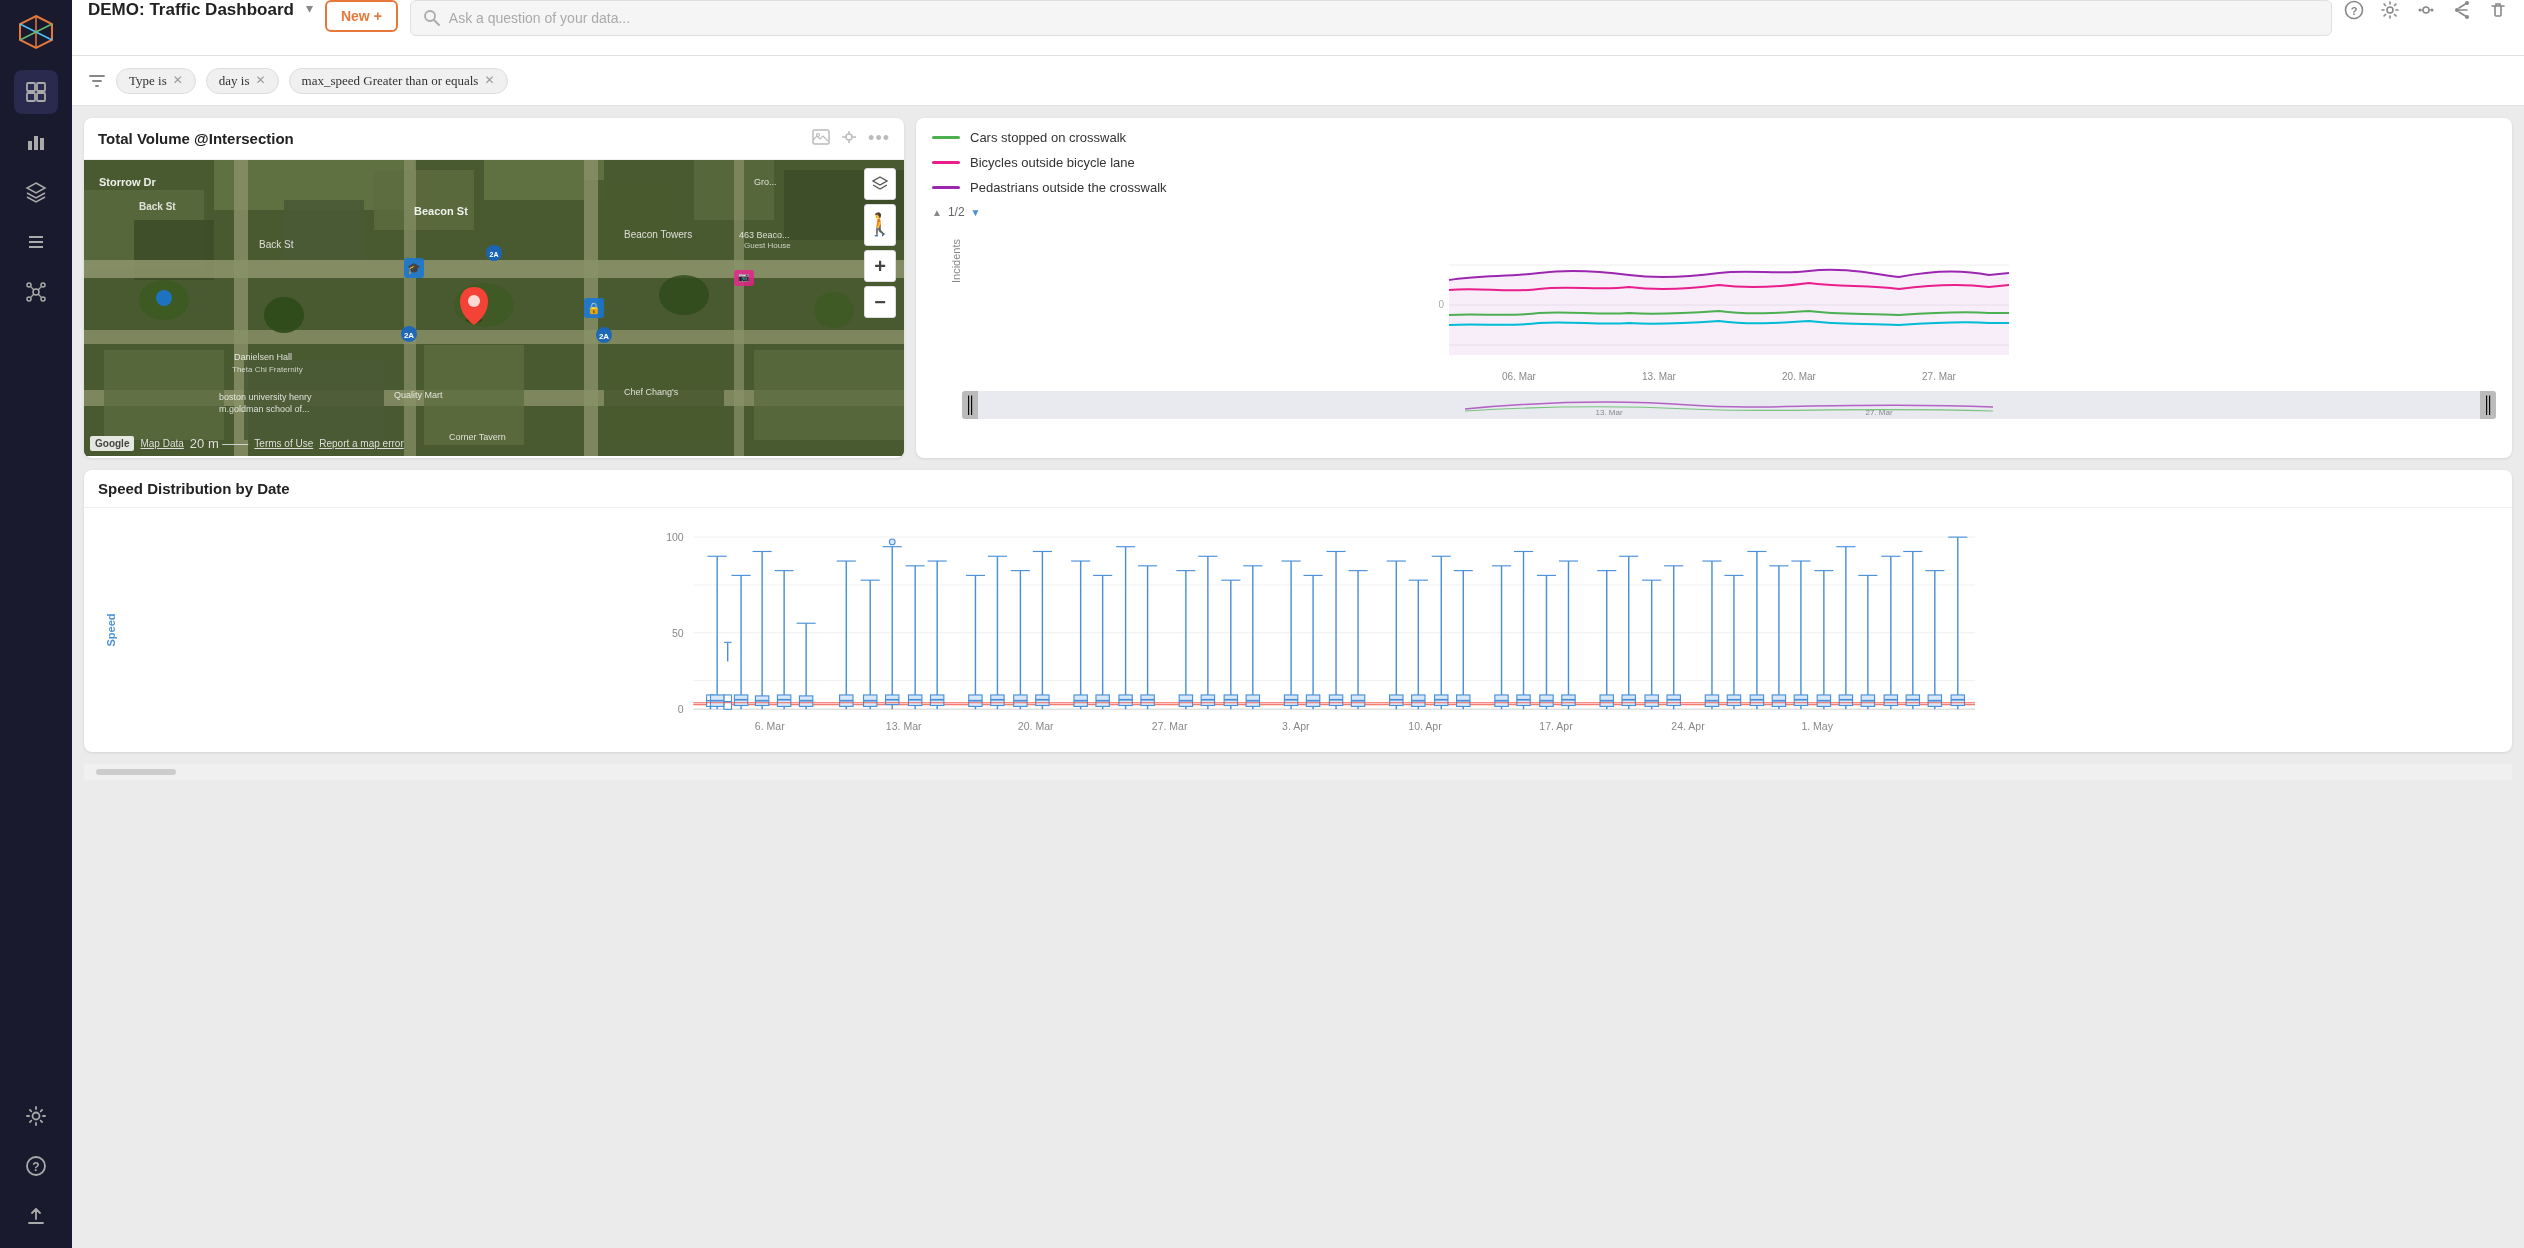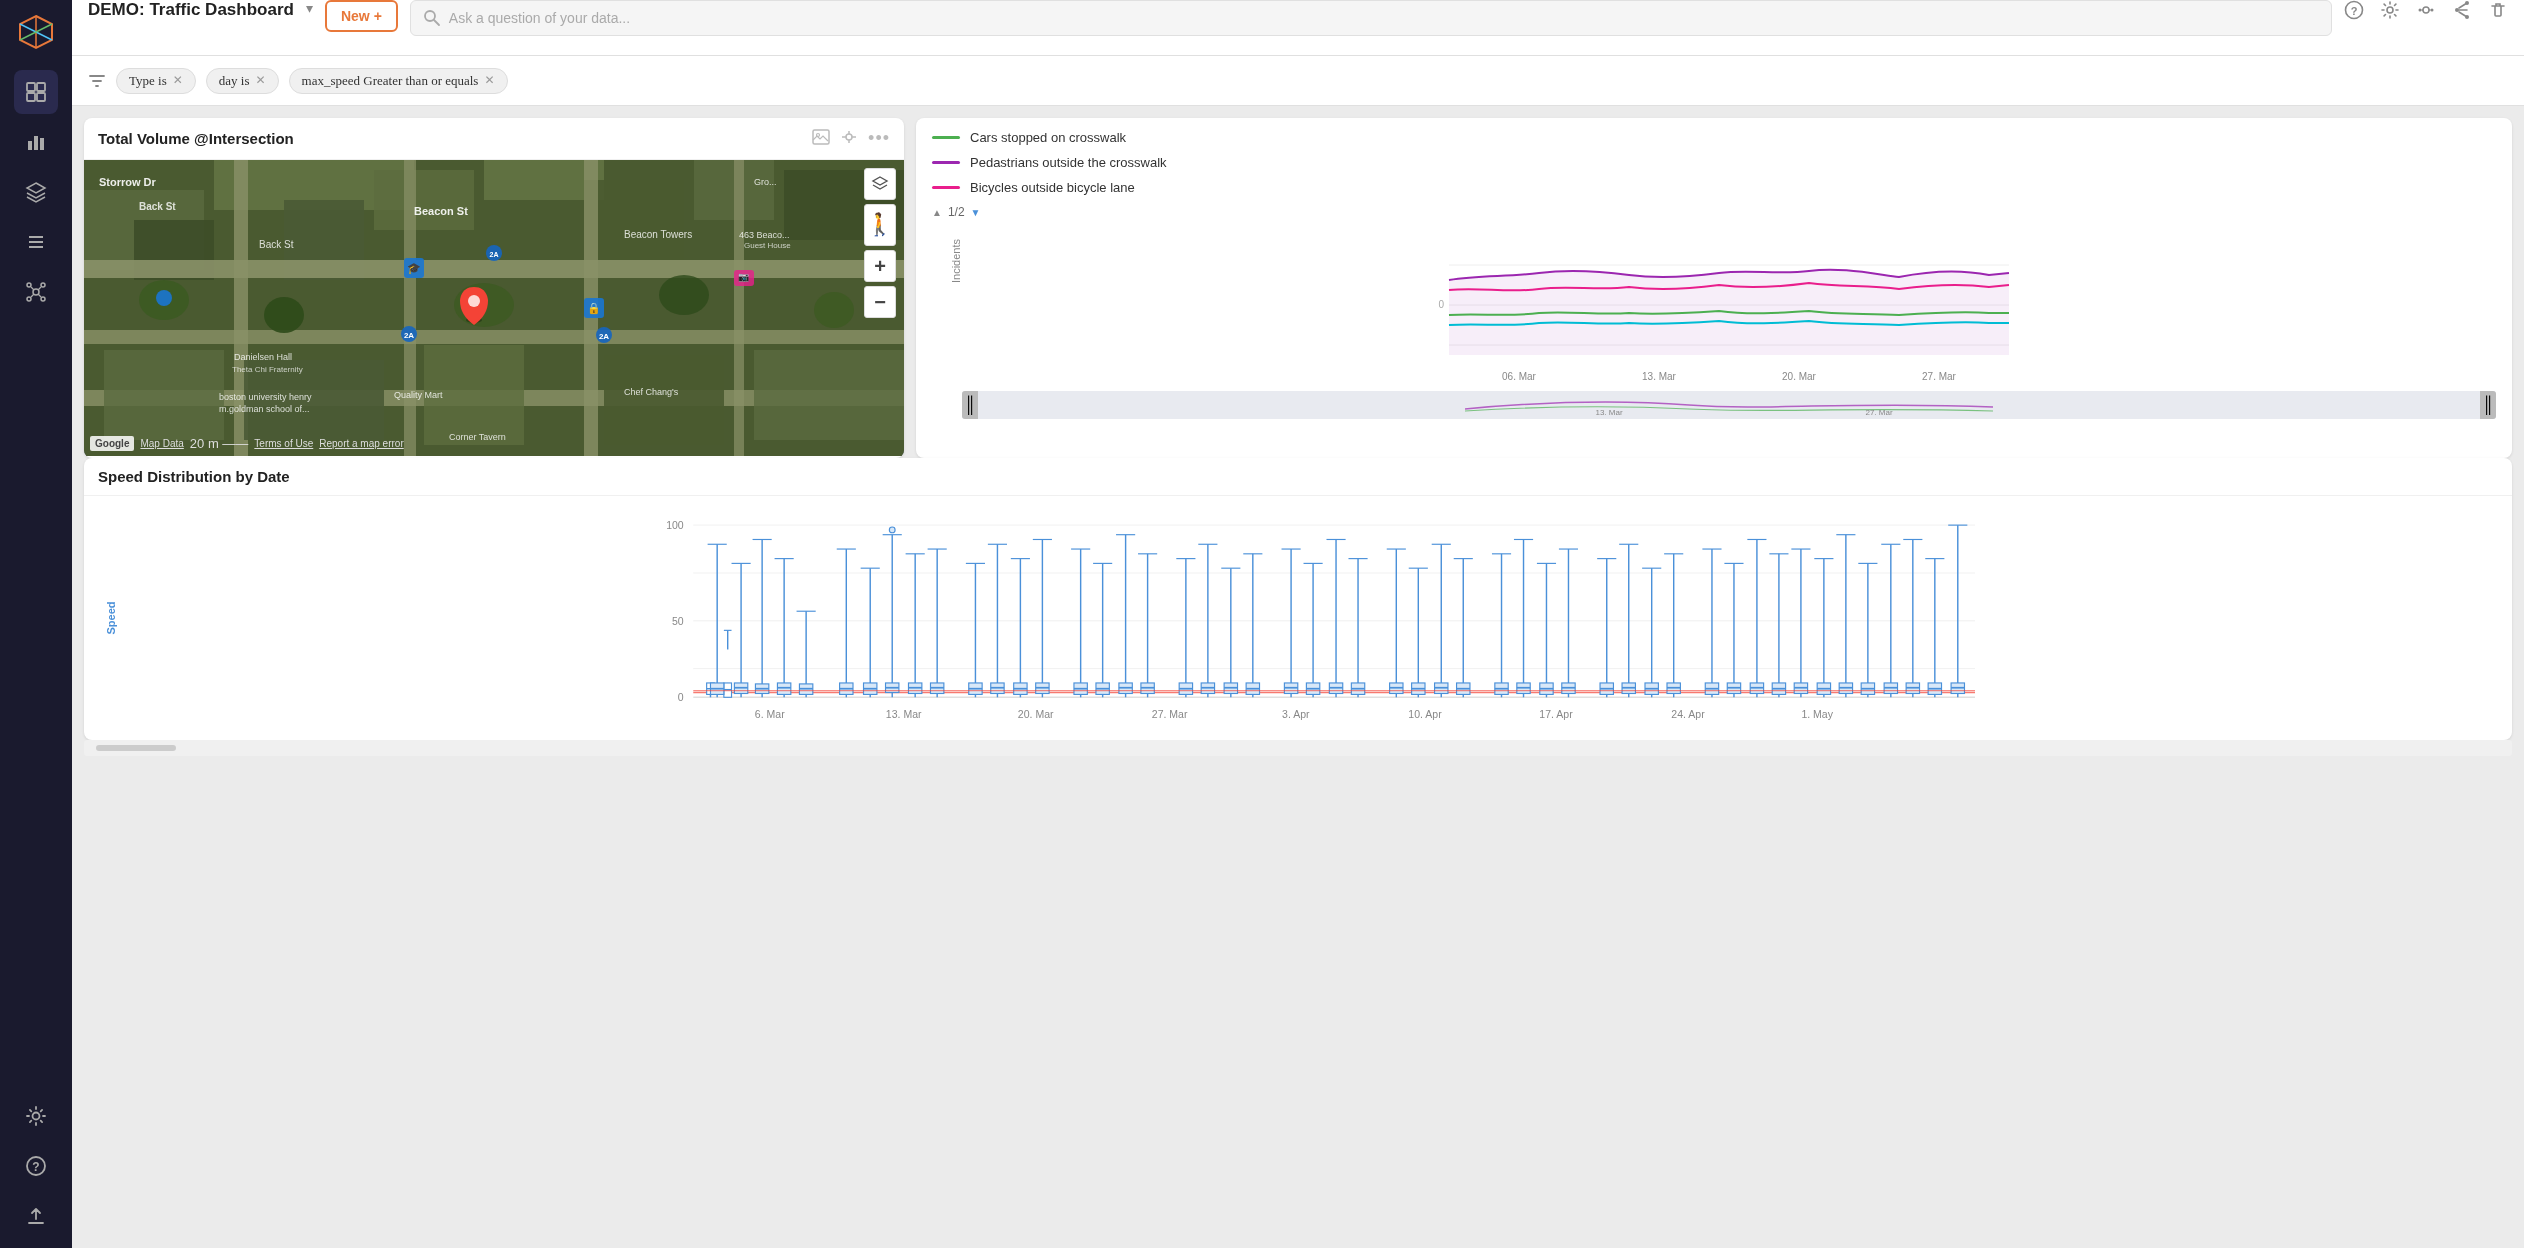--- a/index.html
+++ b/index.html
@@ -129,20 +129,21 @@
     }
 
     
     .dashboard {
       flex: 1;
       overflow-y: auto;
       padding: 12px;
       background: #ebebeb;
       display: flex;
       flex-direction: column;
+      gap: 12px;
     }
 
     
     .top-row {
       display: flex;
       gap: 12px;
       height: 340px;
     }
 
     .card {
@@ -511,26 +512,26 @@
       </div>
 
       <div class="card incidents-card">
         <div style="padding: 12px 16px;">
 
           <div class="legend-item">
             <div class="legend-line" style="background:#4caf50;"></div>
             <span>Cars stopped on crosswalk</span>
           </div>
           <div class="legend-item">
+            <div class="legend-line" style="background:#e91e8c;"></div>
+            <span>Bicycles outside bicycle lane</span>
+          </div>
+          <div class="legend-item">
             <div class="legend-line" style="background:#9c27b0;"></div>
             <span>Pedastrians outside the crosswalk</span>
-          </div>
-          <div class="legend-item">
-            <div class="legend-line" style="background:#e91e8c;"></div>
-            <span>Bicycles outside bicycle lane</span>
           </div>
 
           <div class="pagination-row">
             <span class="tri" style="color:#888;">▲</span>
             <span>1/2</span>
             <span class="tri" style="color:#4a90d9;">▼</span>
           </div>
 
           <div style="position:relative; margin-left:30px;">
             <span style="position:absolute; left:-28px; top:30px; transform:rotate(-90deg); font-size:11px; color:#888; white-space:nowrap;">Incidents</span>

